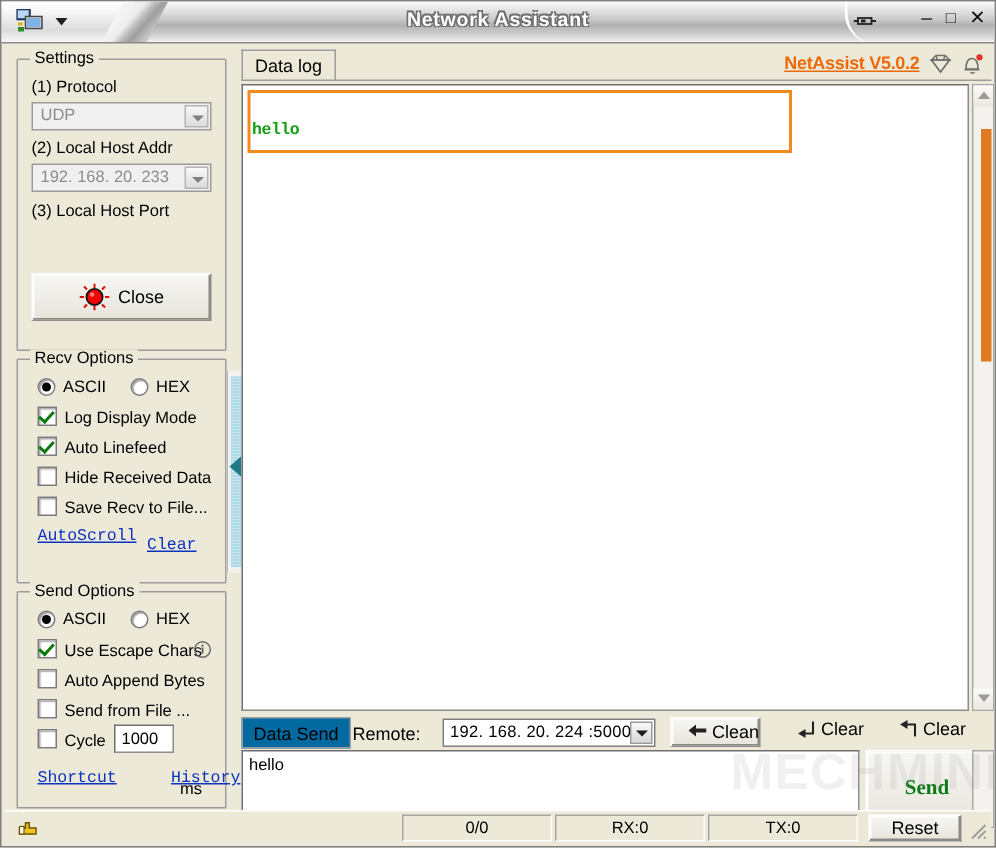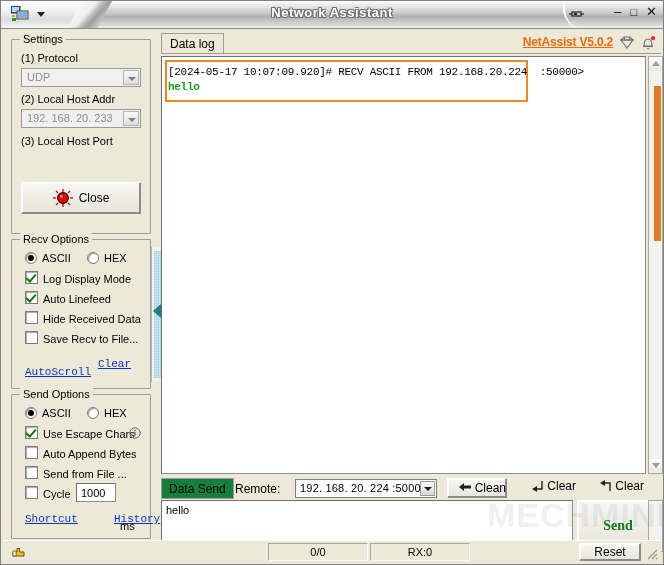--- a/index.html
+++ b/index.html
@@ -188,21 +188,21 @@
   .vs-arrow.dn{bottom:0;}
   .vs-arrow i{position:absolute;left:3px;width:0;height:0;
     border-left:4px solid transparent;border-right:4px solid transparent;}
   .vs-arrow.up i{top:4px;border-bottom:5px solid #9b9b9b;}
   .vs-arrow.dn i{top:4px;border-top:5px solid #9b9b9b;}
 
   
   .sendbar{position:absolute;left:0;top:446px;width:500px;height:22px;}
   .tab2{
     position:absolute;left:0;top:0;height:21px;box-sizing:border-box;
-    background:#15803d;border:1px solid #9c9c9c;border-bottom:1px solid #9c9c9c;
+    background:#0369a1;border:1px solid #9c9c9c;border-bottom:1px solid #9c9c9c;
     padding:3px 7px 0 7px;font-size:12px;color:#000;
   }
   .remote-lbl{position:absolute;left:74px;top:4px;font-size:12px;color:#000;}
   .remote-combo{
     position:absolute;left:134px;top:1px;width:142px;height:19px;box-sizing:border-box;
     background:#fff;border:1px solid #7d7d7d;
   }
   .remote-combo .rv{position:absolute;left:4px;top:2px;font-size:11px;color:#000;
     font-family:"Liberation Sans",sans-serif;letter-spacing:0.2px;}
   .remote-combo .rb{position:absolute;right:1px;top:1px;width:15px;height:15px;
@@ -336,21 +336,21 @@
 
       <span class="chk on" style="left:13px;top:51px;"></span>
       <span class="lbl" style="left:31px;top:53px;">Auto Linefeed</span>
 
       <span class="chk" style="left:13px;top:71px;"></span>
       <span class="lbl" style="left:31px;top:73px;">Hide Received Data</span>
 
       <span class="chk" style="left:13px;top:91px;"></span>
       <span class="lbl" style="left:31px;top:93px;">Save Recv to File...</span>
 
-      <span class="link mono" style="left:13px;top:126px;">AutoScroll</span>
+      <span class="link mono" style="left:13px;top:112px;">AutoScroll</span>
       <span class="link mono" style="left:86px;top:118px;">Clear</span>
     </div>
 
     <div class="groupbox" style="left:6px;top:362px;width:138px;height:143px;">
       <span class="gb-title">Send Options</span>
       <span class="radio on" style="left:13px;top:12px;"></span>
       <span class="lbl" style="left:30px;top:12px;">ASCII</span>
       <span class="radio" style="left:75px;top:12px;"></span>
       <span class="lbl" style="left:92px;top:12px;">HEX</span>
 
@@ -408,21 +408,20 @@
           <path d="M4 11 C4 7 5 4 8 4 C11 4 12 7 12 11 Z" fill="none" stroke="#6f6f6f" stroke-width="1.1"></path>
           <line x1="3" y1="11.5" x2="13" y2="11.5" stroke="#6f6f6f" stroke-width="1.1"></line>
           <path d="M7 13 a1.5 1.5 0 0 0 2.6 0" fill="none" stroke="#6f6f6f" stroke-width="1"></path>
           <circle cx="13" cy="3.2" r="2.1" fill="#e2322a"></circle>
         </svg>
       </span>
     </div>
 
     <div class="logbox">
       <div class="loghl"></div>
-      <div class="logline l1">[2024-05-17 10:07:09.920]# RECV ASCII FROM 192.168.20.224  :50000&gt;</div>
       <div class="logline l2">hello</div>
     </div>
 
     <div class="vscroll">
       <span class="vs-arrow up">
           <i></i>
         </span>
       <span class="vs-arrow dn">
           <i></i>
         </span>
@@ -481,20 +480,21 @@
   <div class="statusbar">
     <span class="sb-icon">
       <svg width="16" height="14" viewBox="0 0 16 14">
         <path d="M2 7 L6 7 L6 3.5 L8.5 3.5 L8.5 7 L13 7 L13 11 L2 11 Z" fill="#f2c41c" stroke="#6d5400" stroke-width="1"></path>
         <rect x="2" y="6" width="3" height="5" fill="#fff" stroke="#6d5400" stroke-width="0.8"></rect>
       </svg>
     </span>
     <span class="sb-ready">Ready!</span>
     <span class="sb-panel" style="left:265px;width:100px;">0/0</span>
     <span class="sb-panel" style="left:367px;width:100px;">RX:0</span>
+    <span class="sb-panel" style="left:469px;width:100px;">TX:0</span>
     <span class="btn3d sb-reset">
       <span>Reset</span>
     </span>
     <span class="sb-grip">
       <svg width="14" height="14" viewBox="0 0 14 14">
         <g stroke="#9a9a94" stroke-width="1.2">
           <line x1="12" y1="3" x2="3" y2="12"></line>
             <line x1="12" y1="7" x2="7" y2="12"></line>
             <line x1="12" y1="11" x2="11" y2="12"></line>
         </g>

